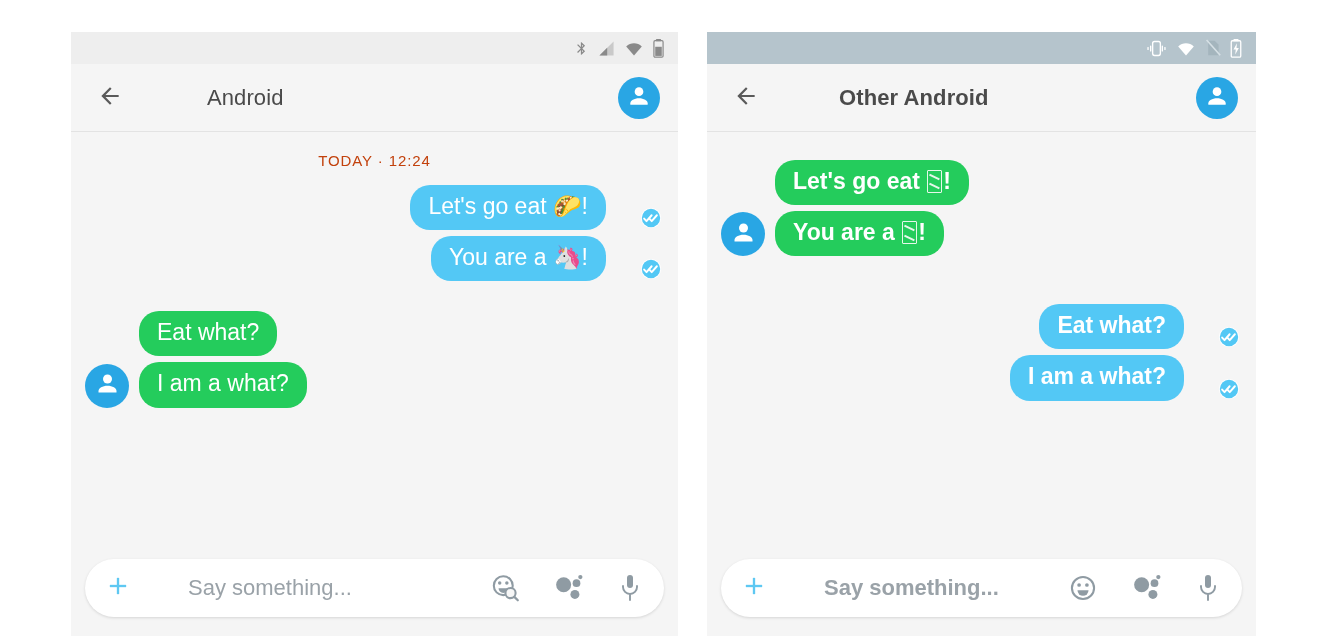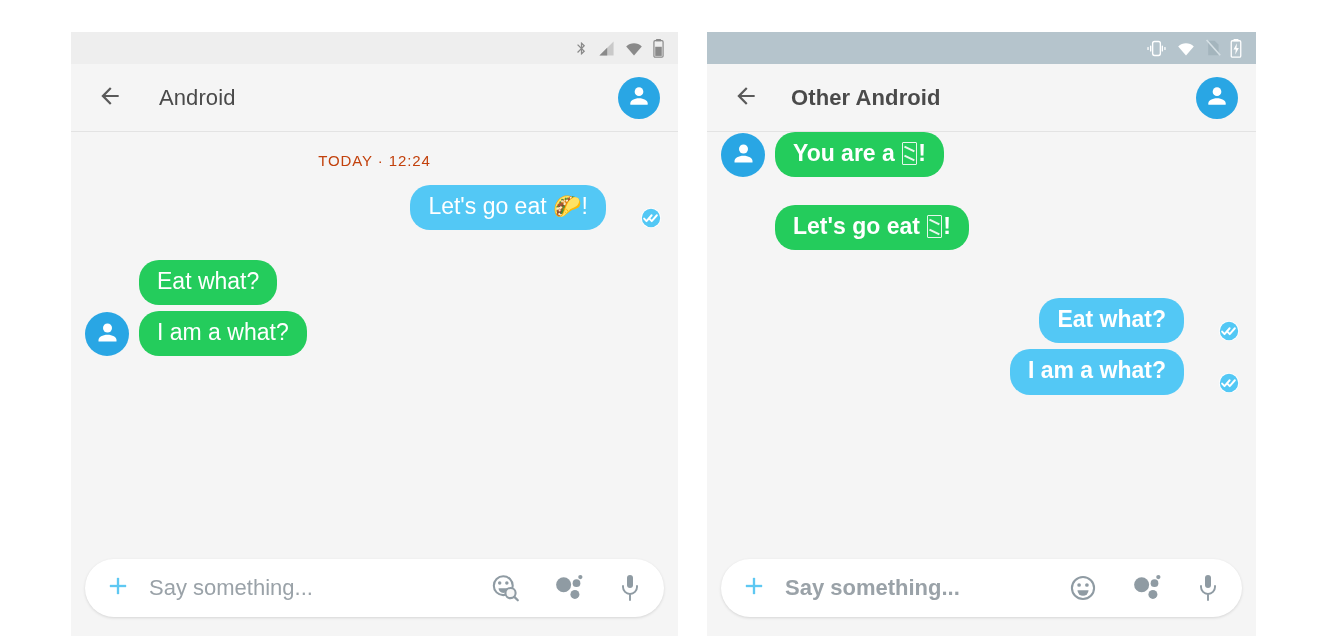--- a/index.html
+++ b/index.html
@@ -48,20 +48,21 @@
 
   
   .app-bar {
     flex: 0 0 68px;
     height: 68px;
     background: #f5f5f5;
     display: flex;
     align-items: center;
     padding: 0 18px 0 22px;
     border-bottom: 1px solid #e3e3e3;
+    gap: 48px;
   }
   .back-btn {
     width: 34px; height: 34px;
     display: flex; align-items: center; justify-content: center;
     flex: 0 0 34px;
     cursor: pointer;
   }
   .app-title {
     flex: 1 1 auto;
     font-size: 22px;
@@ -175,20 +176,21 @@
   }
   .composer {
     flex: 1 1 auto;
     height: 58px;
     background: #ffffff;
     border-radius: 29px;
     display: flex;
     align-items: center;
     padding: 0 22px 0 18px;
     box-shadow: 0 1px 3px rgba(0,0,0,.13);
+    gap: 39px;
   }
   .plus-btn {
     flex: 0 0 30px;
     width: 30px; height: 30px;
     display: flex; align-items: center; justify-content: center;
     cursor: pointer;
   }
   .composer-input {
     flex: 1 1 auto;
     font-size: 22px;
@@ -268,20 +270,31 @@
         <span class="tick">
           <svg width="22" height="22" viewBox="0 0 24 24">
             <circle cx="12" cy="12" r="11" fill="#ffffff"></circle>
             <circle cx="12" cy="12" r="10" fill="#53c8f5"></circle>
             <path d="M4.5 12.6l2.6 2.8 5.6-6.4" fill="none" stroke="#ffffff" stroke-width="2.1" stroke-linecap="round" stroke-linejoin="round"></path>
             <path d="M10.2 12.6l2.6 2.8 5.6-6.4" fill="none" stroke="#ffffff" stroke-width="2.1" stroke-linecap="round" stroke-linejoin="round"></path>
           </svg>
         </span>
       </div>
 
+      <div class="msg-row out gap-row">
+        <div class="bubble blue">You are a 🦄!</div>
+        <span class="tick">
+          <svg width="22" height="22" viewBox="0 0 24 24">
+            <circle cx="12" cy="12" r="11" fill="#ffffff"></circle>
+            <circle cx="12" cy="12" r="10" fill="#53c8f5"></circle>
+            <path d="M4.5 12.6l2.6 2.8 5.6-6.4" fill="none" stroke="#ffffff" stroke-width="2.1" stroke-linecap="round" stroke-linejoin="round"></path>
+            <path d="M10.2 12.6l2.6 2.8 5.6-6.4" fill="none" stroke="#ffffff" stroke-width="2.1" stroke-linecap="round" stroke-linejoin="round"></path>
+          </svg>
+        </span>
+      </div>
 
       <div class="msg-row in" style="margin-top:30px;">
         <div class="avatar-slot empty">
           <div class="avatar-sm">
             <svg width="27" height="27" viewBox="0 0 24 24" fill="#ffffff">
               <circle cx="12" cy="8" r="4"></circle>
               <path d="M12 14c-4.4 0-8 2.2-8 4.6V20h16v-1.4c0-2.4-3.6-4.6-8-4.6z"></path>
             </svg>
           </div>
         </div>
@@ -392,50 +405,50 @@
           <svg width="26" height="26" viewBox="0 0 24 24" fill="#ffffff">
             <circle cx="12" cy="8" r="4"></circle>
             <path d="M12 14c-4.4 0-8 2.2-8 4.6V20h16v-1.4c0-2.4-3.6-4.6-8-4.6z"></path>
           </svg>
         </span>
       </div>
     </div>
 
     <div class="thread">
 
+      <div class="msg-row in" style="margin-top:28px;">
+        <div class="avatar-slot empty">
+          <div class="avatar-sm">
+            <svg width="27" height="27" viewBox="0 0 24 24" fill="#ffffff">
+              <circle cx="12" cy="8" r="4"></circle>
+              <path d="M12 14c-4.4 0-8 2.2-8 4.6V20h16v-1.4c0-2.4-3.6-4.6-8-4.6z"></path>
+            </svg>
+          </div>
+        </div>
+        <div class="bubble green">
+          <span>Let's go eat </span><span class="tofu"></span><span>!</span>
+        </div>
+      </div>
+
       <div class="msg-row in gap-row">
         <div class="avatar-slot">
           <div class="avatar-sm">
             <span>
               <svg width="27" height="27" viewBox="0 0 24 24" fill="#ffffff">
                 <circle cx="12" cy="8" r="4"></circle>
                 <path d="M12 14c-4.4 0-8 2.2-8 4.6V20h16v-1.4c0-2.4-3.6-4.6-8-4.6z"></path>
               </svg>
             </span>
           </div>
         </div>
         <div class="bubble green">
           <span>You are a </span><span class="tofu"></span><span>!</span>
         </div>
       </div>
 
-      <div class="msg-row in" style="margin-top:28px;">
-        <div class="avatar-slot empty">
-          <div class="avatar-sm">
-            <svg width="27" height="27" viewBox="0 0 24 24" fill="#ffffff">
-              <circle cx="12" cy="8" r="4"></circle>
-              <path d="M12 14c-4.4 0-8 2.2-8 4.6V20h16v-1.4c0-2.4-3.6-4.6-8-4.6z"></path>
-            </svg>
-          </div>
-        </div>
-        <div class="bubble green">
-          <span>Let's go eat </span><span class="tofu"></span><span>!</span>
-        </div>
-      </div>
-
       <div class="msg-row out" style="margin-top:48px;">
         <div class="bubble blue">Eat what?</div>
         <span class="tick">
           <svg width="22" height="22" viewBox="0 0 24 24">
             <circle cx="12" cy="12" r="11" fill="#ffffff"></circle>
             <circle cx="12" cy="12" r="10" fill="#53c8f5"></circle>
             <path d="M4.5 12.6l2.6 2.8 5.6-6.4" fill="none" stroke="#ffffff" stroke-width="2.1" stroke-linecap="round" stroke-linejoin="round"></path>
             <path d="M10.2 12.6l2.6 2.8 5.6-6.4" fill="none" stroke="#ffffff" stroke-width="2.1" stroke-linecap="round" stroke-linejoin="round"></path>
           </svg>
         </span>

